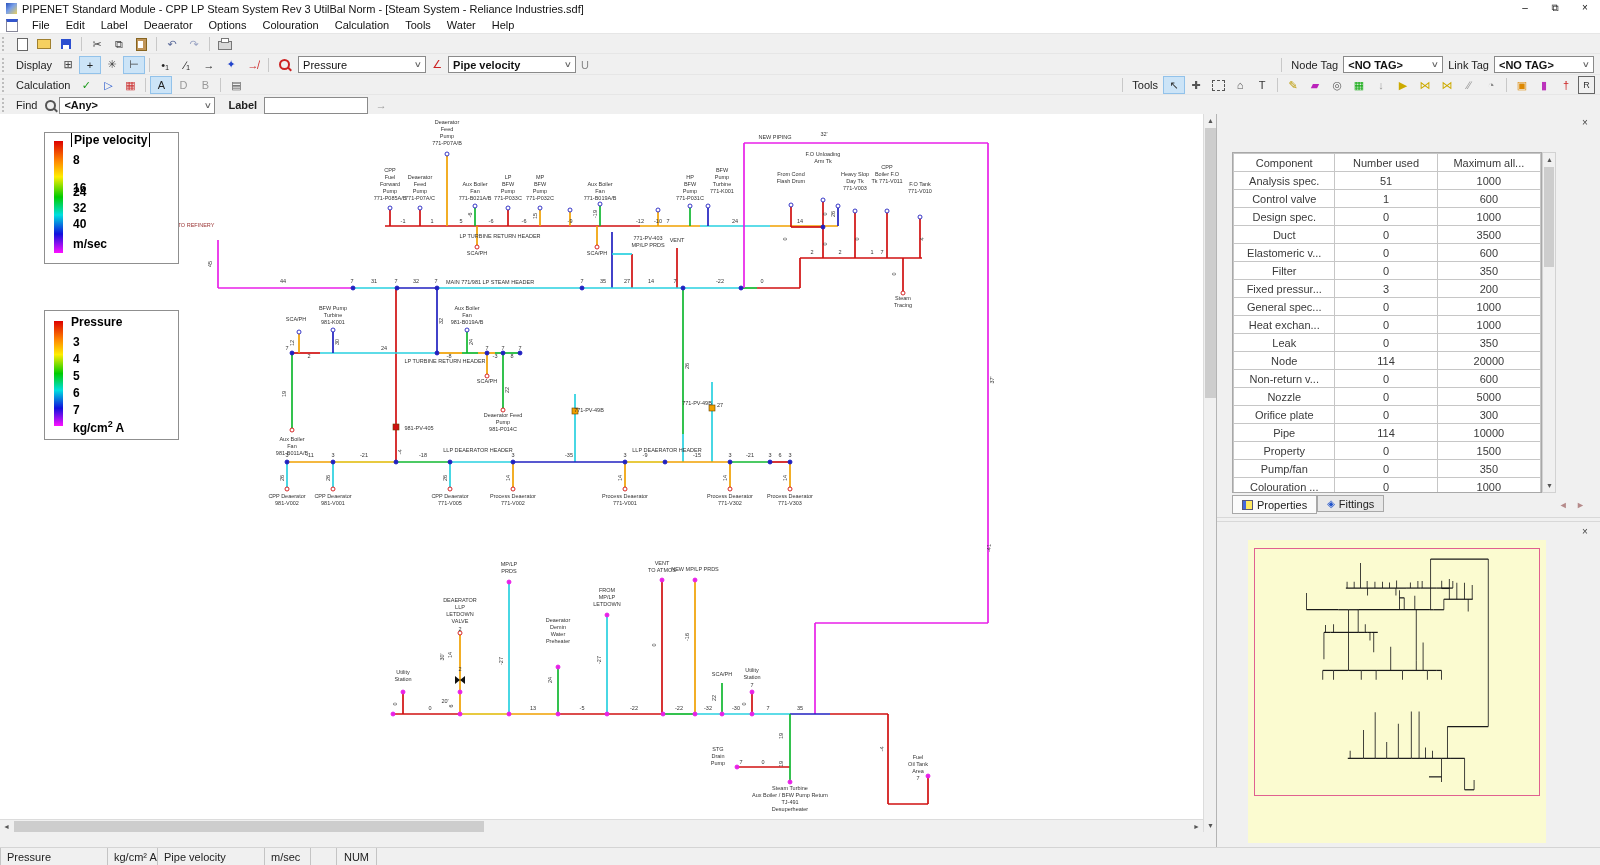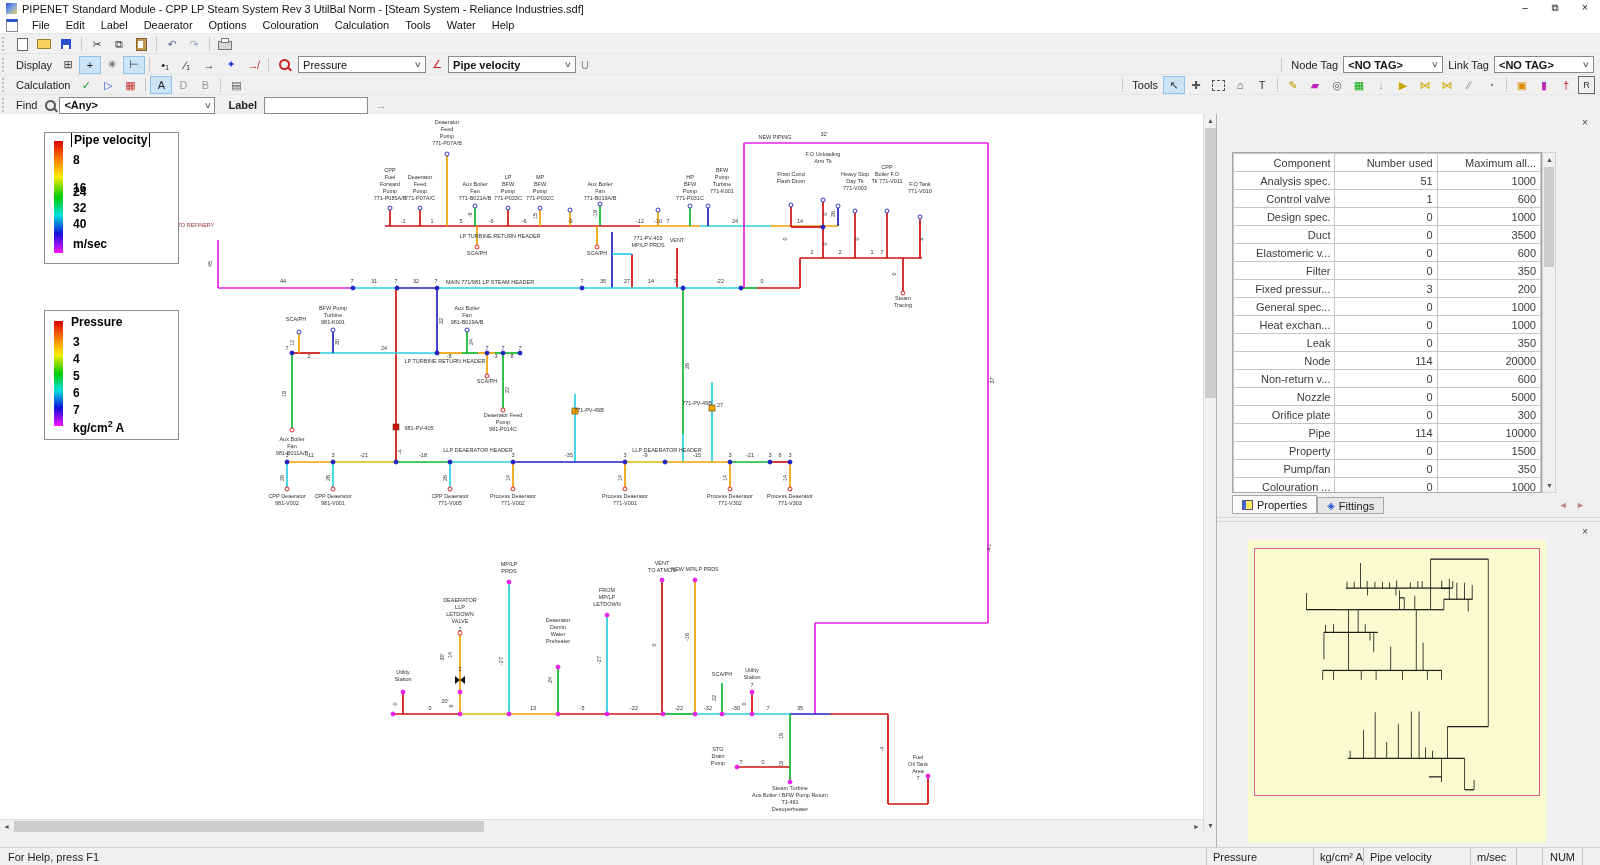--- a/index.html
+++ b/index.html
@@ -62,23 +62,23 @@
   #hsb{left:0;top:819px;width:1203px;height:13px;border-top:1px solid #dcdcdc}
   .sarrow{position:absolute;color:#555;font-size:7px;width:13px;height:13px;text-align:center;line-height:13px}
   .sthumb{position:absolute;background:#cdcdcd}
   
   #panel{position:absolute;left:1216px;top:114px;width:384px;height:733px;background:#f0f0f0;border-left:1px solid #b4b4b4;box-sizing:border-box}
   .pclose{position:absolute;width:14px;height:13px;text-align:center;line-height:12px;font-size:10px;color:#444}
   #pclose1{right:8px;top:3px}
   #ovclose{right:8px;top:412px}
   #twrap{position:absolute;left:15px;top:38px;width:310px;height:341px;background:#fff;border:1px solid #a8a8a8;overflow:hidden;box-sizing:border-box}
   #comp-table{border-collapse:collapse;font-size:11px;color:#3a3a3a;table-layout:fixed}
-  #comp-table th,#comp-table td{border:1px solid #c6c6c6;height:17px;padding:0 4px;text-align:right;font-weight:normal;white-space:nowrap;overflow:hidden}
+  #comp-table th,#comp-table td{border:1px solid #c6c6c6;height:17px;padding:0 4px;text-align:center;font-weight:normal;white-space:nowrap;overflow:hidden}
   #tsb{position:absolute;left:325px;top:38px;width:14px;height:341px;background:#f0f0f0;border:1px solid #d2d2d2;box-sizing:border-box}
-  #tabs{position:absolute;left:15px;top:381px;height:19px;display:flex;align-items:flex-end}
+  #tabs{position:absolute;left:15px;top:381px;height:19px;display:flex;align-items:flex-start}
   .tab{height:17px;padding:0 9px;border:1px solid #a8a8a8;display:flex;align-items:center;gap:4px;color:#222;background:#e8e8e8;box-sizing:border-box}
   .tab.sel{background:#fbfbfb;height:19px}
   .tbl-icn{width:11px;height:10px;border:1px solid #557;background:linear-gradient(90deg,#4466dd 3px,#ffe860 3px);box-sizing:border-box}
   .fit-icn{color:#2255cc;font-size:10px}
   #tabarrows{position:absolute;right:12px;top:386px;color:#b58a8a;font-size:9px;letter-spacing:3px}
   #split{position:absolute;left:0;width:384px;top:403px;height:5px;border-top:1px solid #d8d8d8;border-bottom:1px solid #d8d8d8;background:#f0f0f0;box-sizing:border-box}
   #ovwrap{position:absolute;left:31px;top:426px;width:298px;height:303px;background:#fbfbd0}
   #mmframe{position:absolute;left:6px;top:8px;width:284px;height:246px;border:1px solid #e06090}
   #minimap-svg{width:100%;height:100%;display:block}
   
@@ -931,21 +931,20 @@
           <line x1="888" y1="690" x2="928" y2="690" stroke="#1a1a1a" stroke-width="3.5"></line>
           <line x1="928" y1="662" x2="928" y2="690" stroke="#1a1a1a" stroke-width="3.5"></line>
         </svg>
     </div>
   </div>
 </div>
 
 <div id="gap"></div>
 
 <div id="status">
-  <span id="st-help">For Help, press F1</span>
   <span class="st-field" style="width:107px">Pressure</span>
   <span class="st-field" style="width:50px">kg/cm² A</span>
   <span class="st-field" style="width:107px">Pipe velocity</span>
   <span class="st-field" style="width:46px">m/sec</span>
   <span class="st-field" style="width:26px"></span>
   <span class="st-field" style="width:40px;justify-content:center">NUM</span>
   <span class="st-field" style="width:18px"></span>
 </div>
 
 </body></html>

